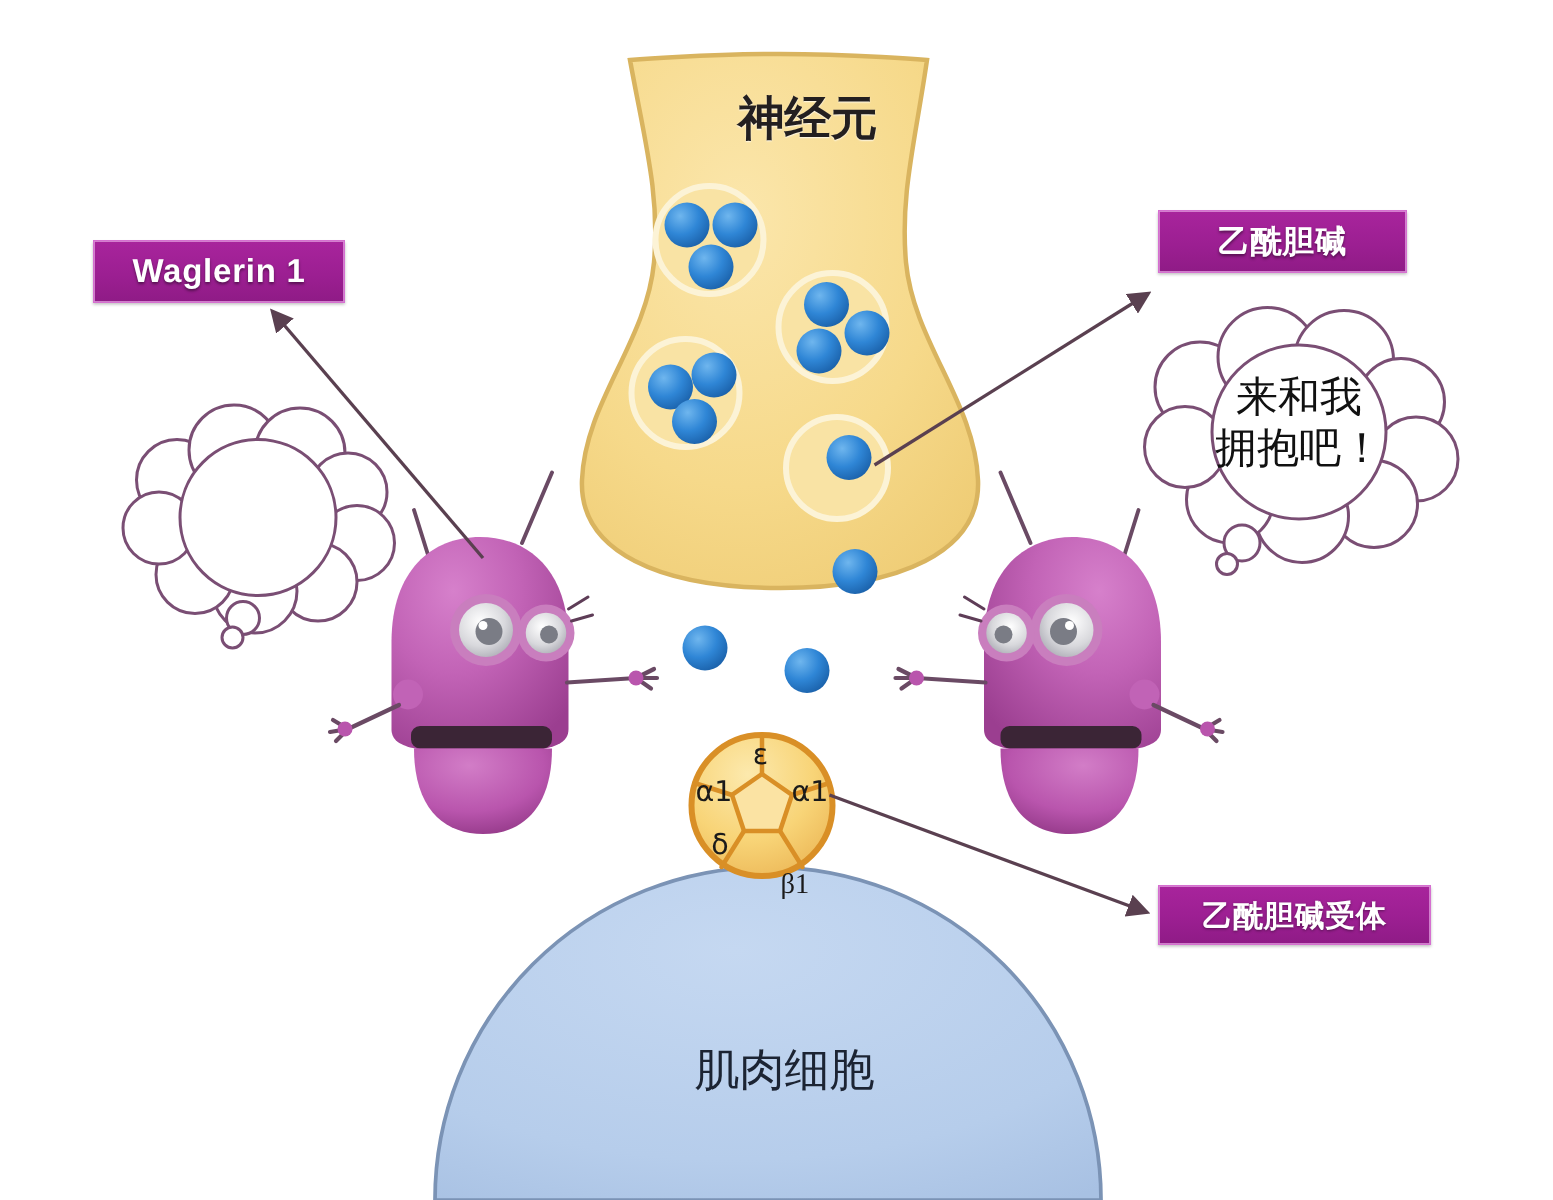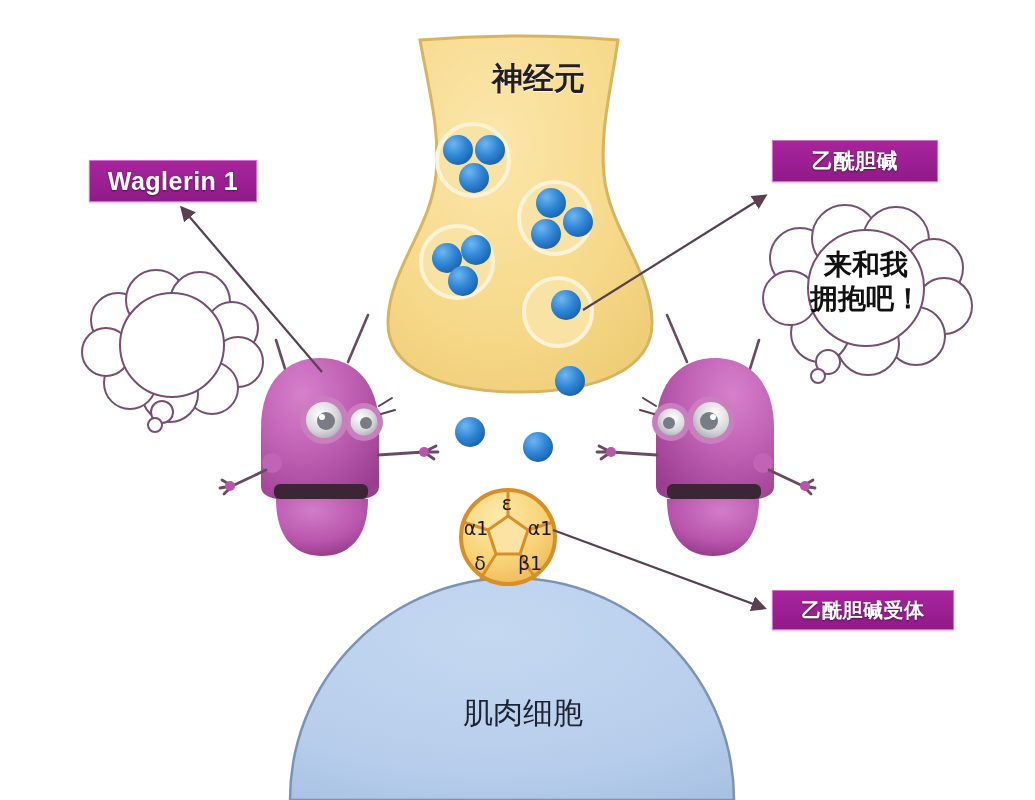--- a/index.html
+++ b/index.html
@@ -17,54 +17,54 @@
     position:absolute;
     background:linear-gradient(180deg,#a8249c 0%,#9c1f92 55%,#8f1b86 100%);
     border:1px solid #d56fd0;
     box-shadow:0 1px 2px rgba(0,0,0,.25);
     color:#ffffff;
     display:flex;align-items:center;justify-content:center;
     letter-spacing:.5px;
     text-shadow:0 1px 2px rgba(0,0,0,.45);
     white-space:nowrap;
   }
-  #chip-waglerin{left:89px;top:160px;width:166px;height:40px;font-size:25px;font-weight:bold;}
+  #chip-waglerin{left:62px;top:160px;width:166px;height:40px;font-size:22px;font-weight:bold;}
   #chip-ach{left:772px;top:140px;width:164px;height:40px;font-size:21px;font-weight:bold;}
   #chip-achr{left:772px;top:590px;width:180px;height:38px;font-size:20px;font-weight:bold;}
 
   
   .dtext{position:absolute;white-space:nowrap;}
   #neuron-label{
     left:462px;top:58px;font-size:31px;font-weight:bold;color:#231f20;
     text-shadow:0 1px 1px rgba(255,255,255,.8);
     margin-left:30px;
   }
   #muscle-label{
     left:463px;top:693px;font-size:30px;font-weight:normal;color:#1c2433;
   }
 
   
   .bubble-text{
     position:absolute;text-align:center;color:#111;
-    font-size:25px;line-height:1.12;white-space:pre-line;font-weight:700;
+    font-size:25px;line-height:1.12;white-space:pre-line;font-weight:400;
   }
   #bubble-text-left{left:96px;top:308px;width:156px;}
   #bubble-text-right{left:782px;top:248px;width:168px;font-size:28px;line-height:1.2;}
 
   
   .subunit{
     position:absolute;color:#1a1a1a;font-size:19px;
     font-family:"DejaVu Sans",sans-serif;
     text-align:center;white-space:nowrap;
   }
   #sub-eps{left:494px;top:492px;width:26px;}
   #sub-a1l{left:458px;top:517px;width:36px;}
   #sub-a1r{left:522px;top:517px;width:36px;}
   #sub-delta{left:467px;top:552px;width:26px;}
-  #sub-beta1{left:512px;top:552px;width:36px;}
+  #sub-beta1{left:512px;top:579px;width:36px;font-family:Liberation Serif, serif;}
 </style>
 </head>
 <body>
 
 <div id="stage">
 
   <svg class="layer" viewBox="0 0 1035 800">
     <defs>
       <radialGradient id="gNeuron" cx="40%" cy="30%" r="85%">
         <stop offset="0%" stop-color="#fbe6ab"></stop>

